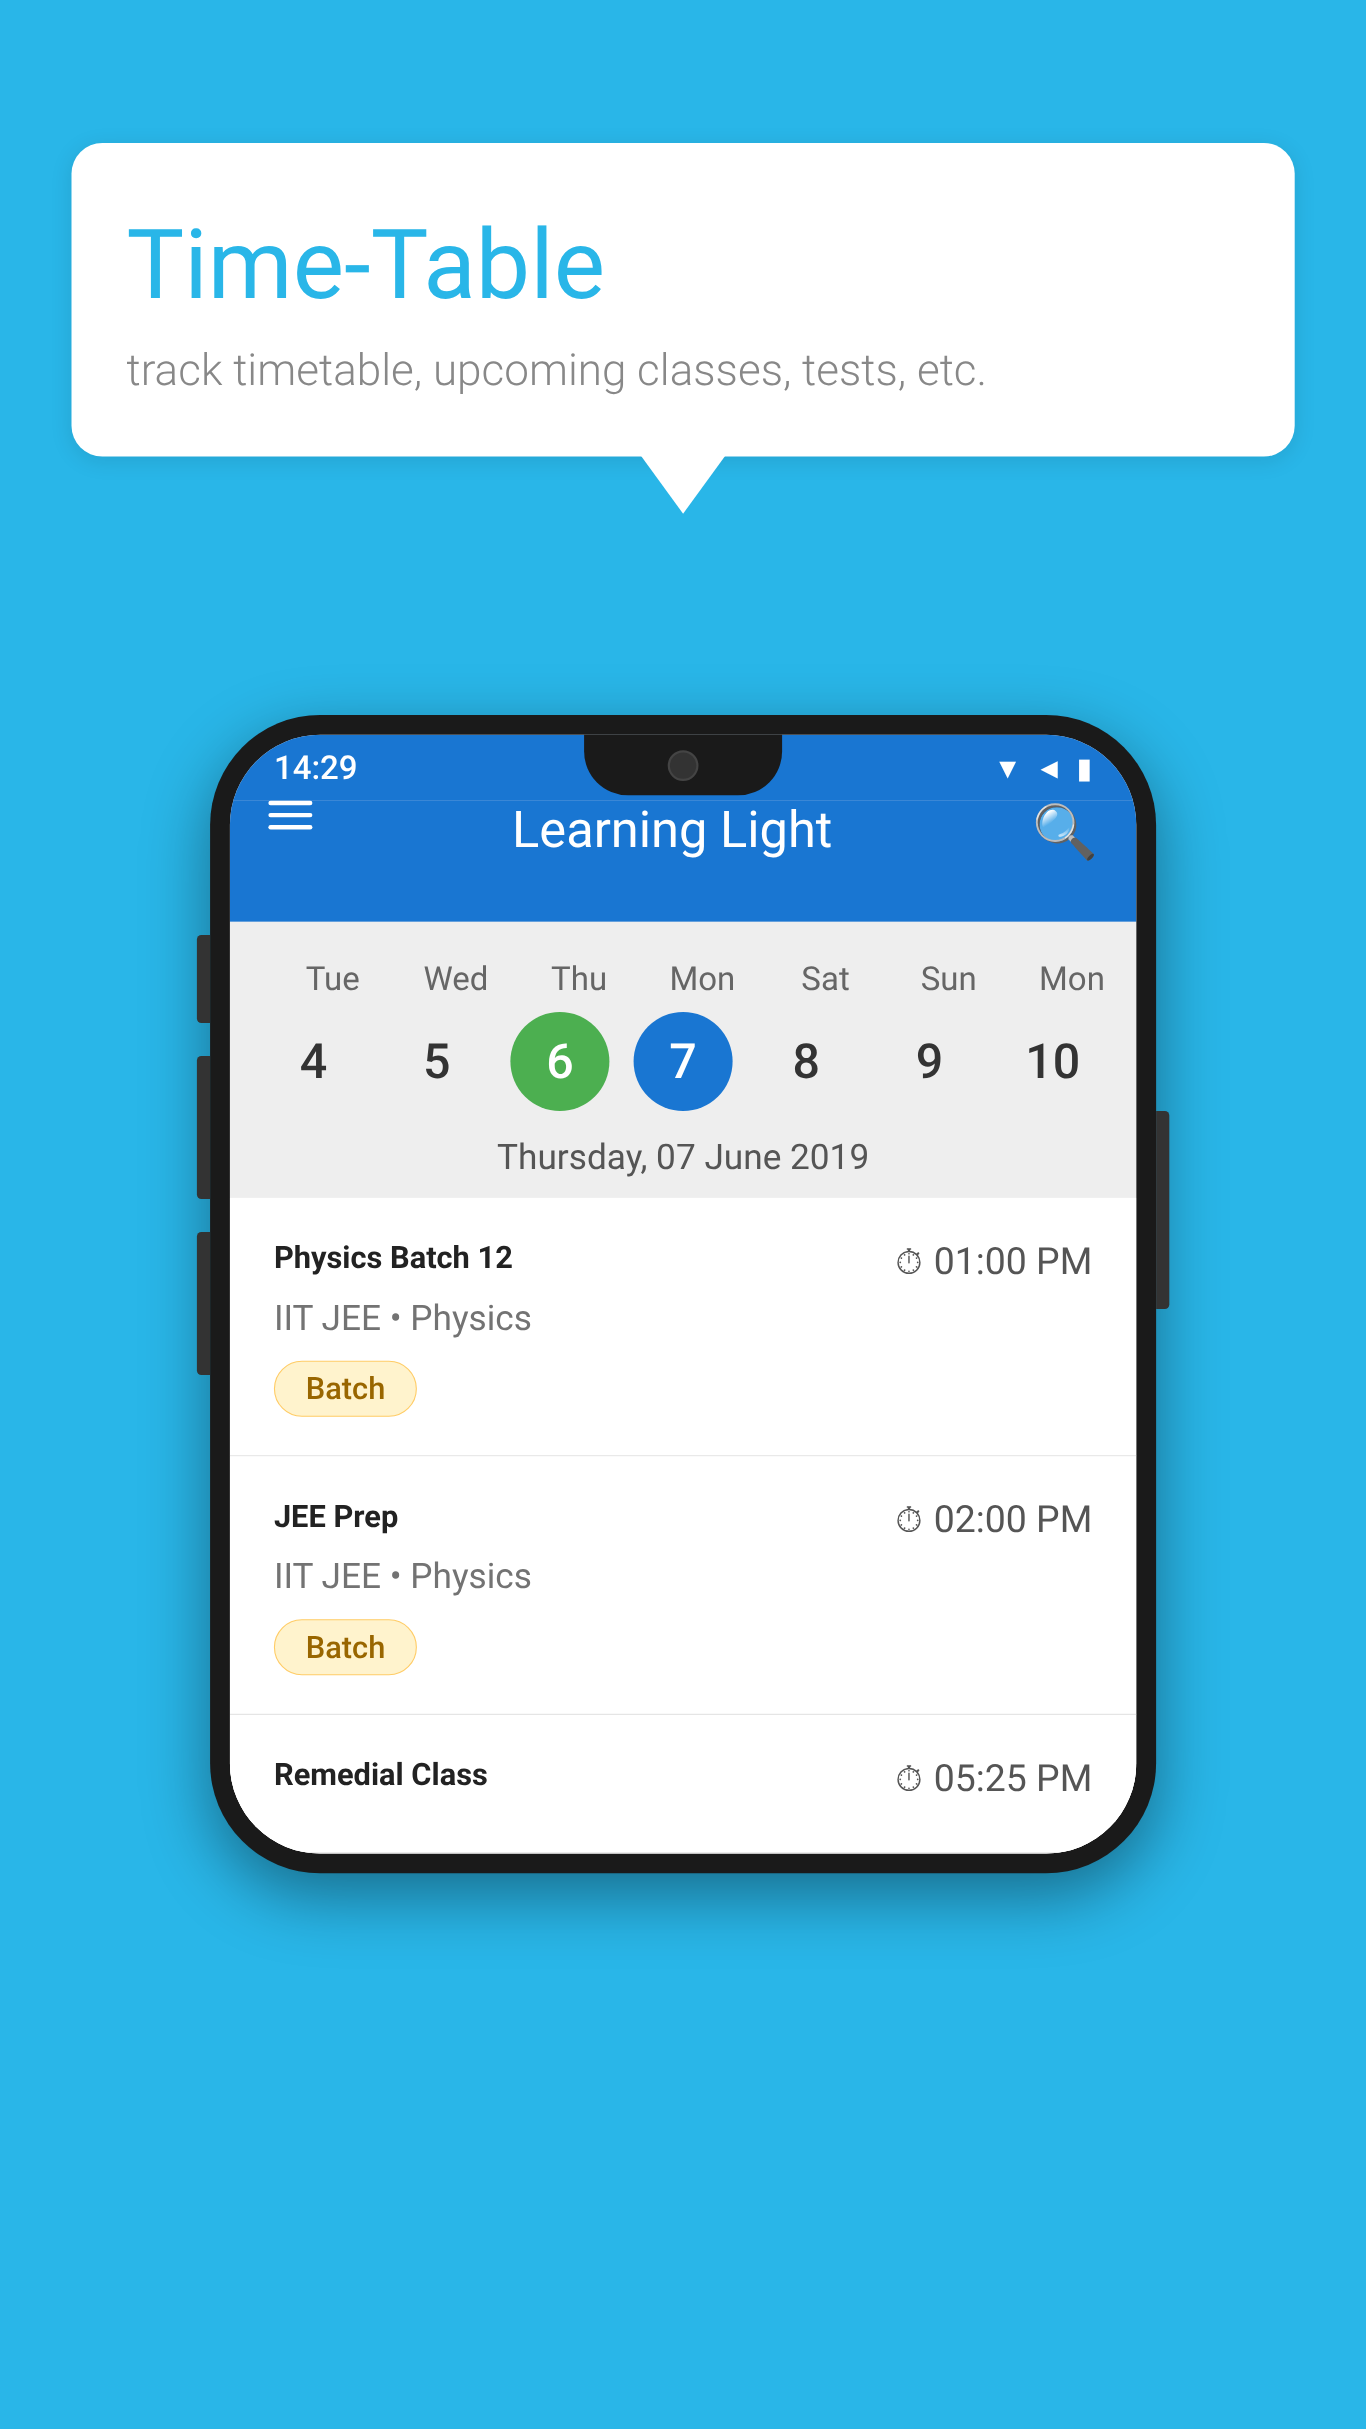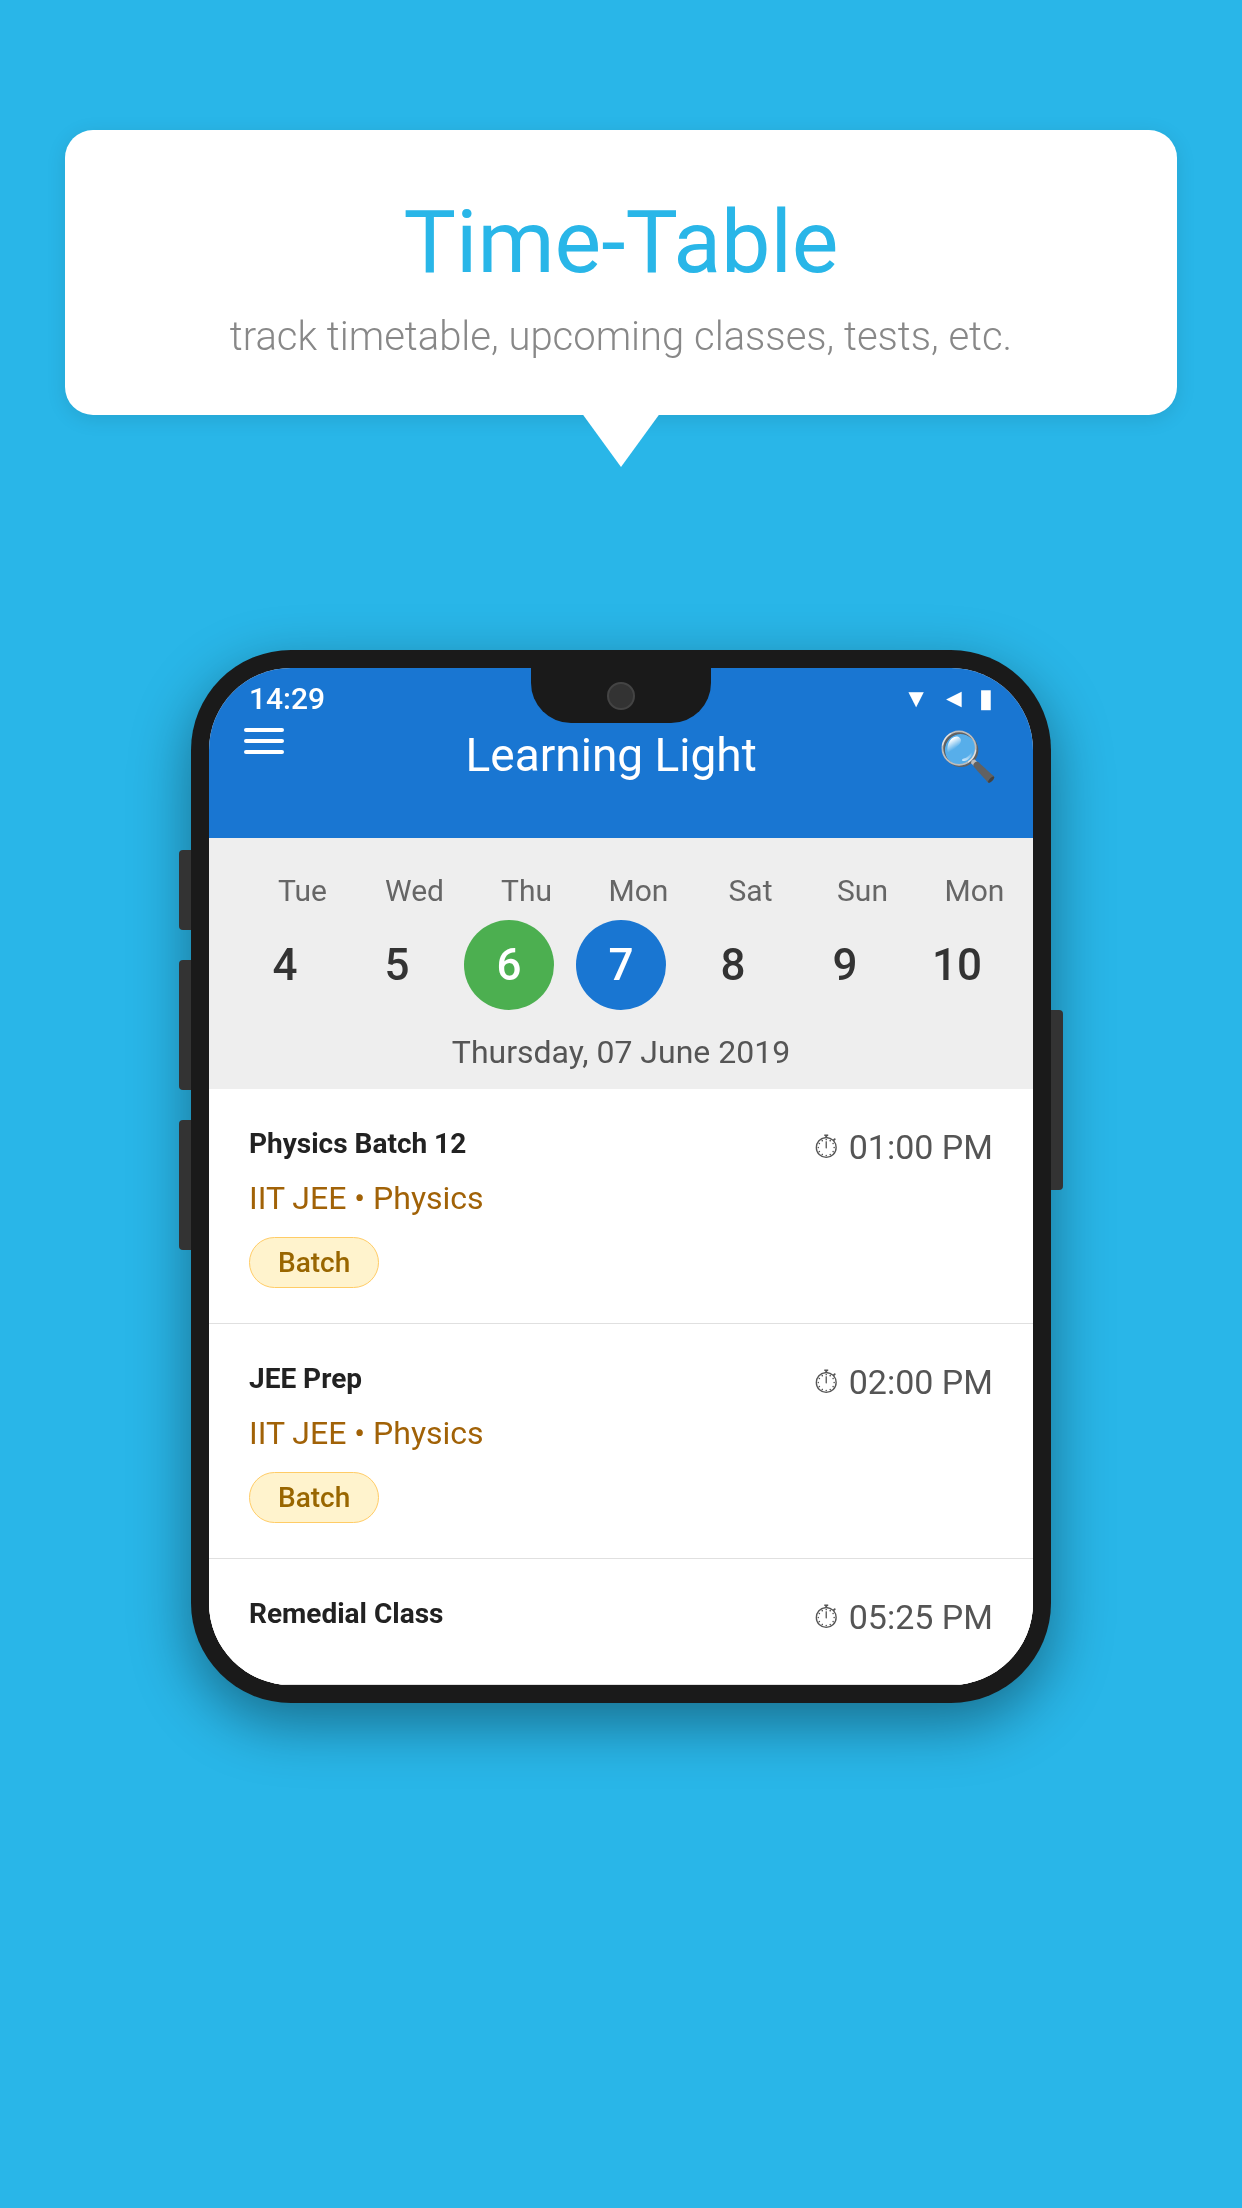--- a/index.html
+++ b/index.html
@@ -19,21 +19,20 @@
       position: absolute;
       top: 130px;
       left: 65px;
       right: 65px;
     }
 
     .speech-bubble {
       background: white;
       border-radius: 28px;
       padding: 60px 50px 55px;
-      text-align: center;
       box-shadow: 0 4px 20px rgba(0,0,0,0.1);
     }
 
     .speech-bubble::after {
       content: '';
       position: absolute;
       bottom: -52px;
       left: 50%;
       transform: translateX(-50%);
       width: 0;
@@ -254,21 +253,21 @@
       gap: 10px;
       color: #555;
       font-size: 34px;
     }
 
     .clock-icon {
       font-size: 32px;
     }
 
     .class-info {
-      color: #a16207;
+      color: #737373;
       font-size: 32px;
       margin-bottom: 20px;
     }
 
     .batch-badge {
       display: inline-block;
       background: #FFF3CD;
       color: #996600;
       border: 1.5px solid #FFCC66;
       border-radius: 30px;

